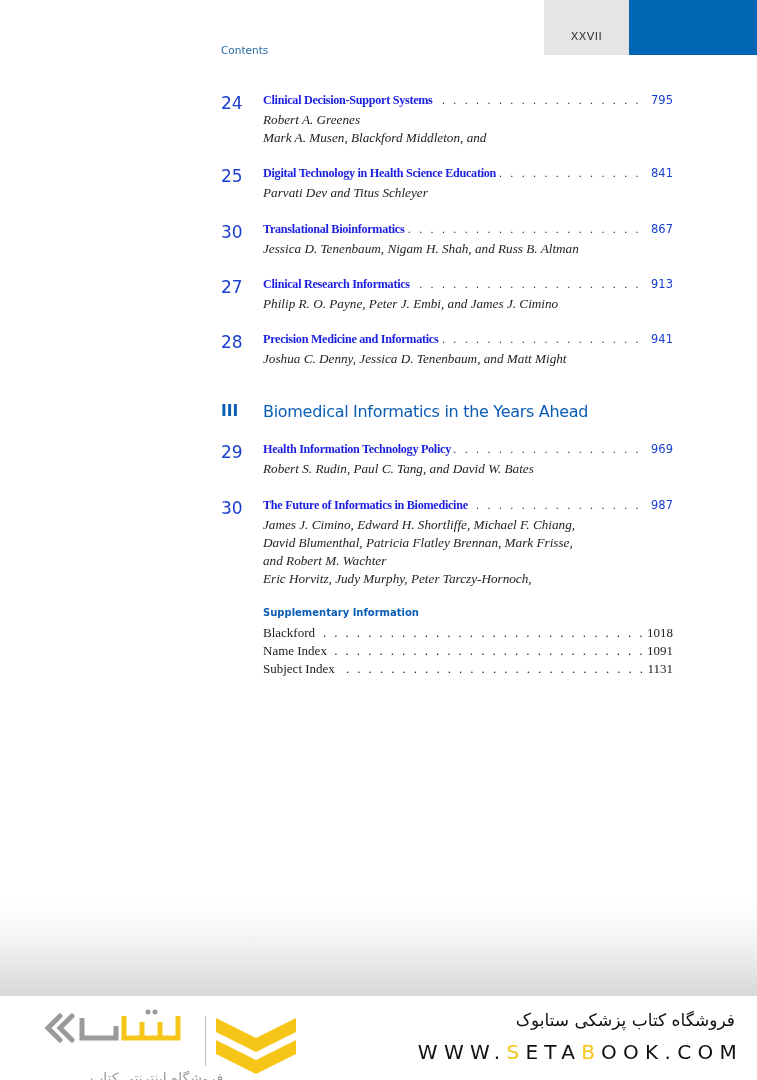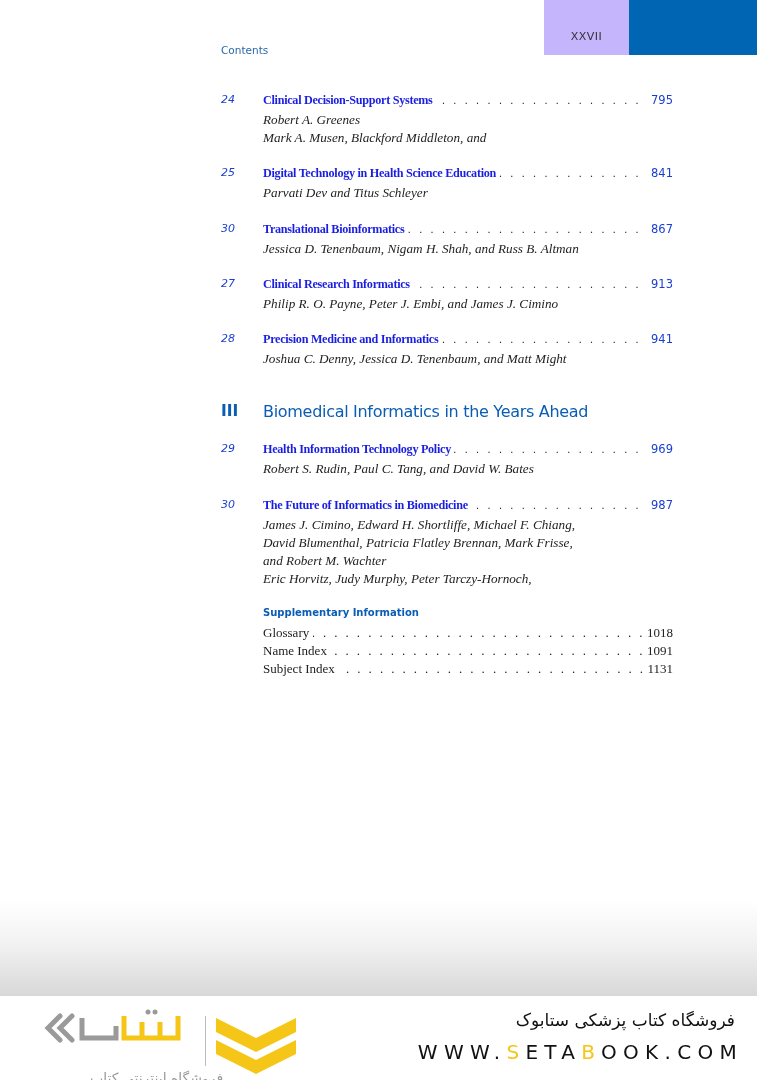--- a/index.html
+++ b/index.html
@@ -3,38 +3,38 @@
   <meta charset="utf-8">
   <style>
     html, body { margin: 0; padding: 0; }
     body {
       width: 757px; height: 1080px; position: relative; overflow: hidden;
       background: #ffffff;
       font-family: "Liberation Sans", sans-serif;
     }
     .hdr-light {
       position: absolute; left: 544px; top: 0; width: 85px; height: 55px;
-      background: #c4b5fd;
+      background: #e5e5e5;
     }
     .hdr-light span {
       position: absolute; left: 0; right: 0; top: 30px; text-align: center;
       font-family: "DejaVu Sans", sans-serif; font-size: 11px; color: #333; letter-spacing: 0.5px;
     }
     .hdr-blue {
       position: absolute; left: 629px; top: 0; width: 128px; height: 55px;
       background: #0066b3;
     }
     .running-head {
       position: absolute; left: 221px; top: 44px;
       font-family: "DejaVu Sans", sans-serif; font-size: 10.5px; color: #2a6aa8;
     }
     .entry { position: absolute; left: 221px; width: 452px; }
     .entry .num {
       position: absolute; left: 0; top: 0;
-      font-family: "DejaVu Sans", sans-serif; font-size: 11px; color: #1a3fd0; font-style: italic;
+      font-family: "DejaVu Sans", sans-serif; font-size: 17px; color: #1a3fd0;
     }
     .entry .line {
       position: absolute; left: 42px; right: 0; top: 0; height: 16px;
       display: flex; align-items: baseline;
     }
     .entry .title {
       font-family: Liberation Serif, serif; font-weight: bold; font-size: 12.2px;
       color: #1a1ee0; white-space: nowrap; letter-spacing: -0.3px;
     }
     .entry .dots {
@@ -203,21 +203,21 @@
     <div>James J. Cimino, Edward H. Shortliffe, Michael F. Chiang,</div>
     <div>David Blumenthal, Patricia Flatley Brennan, Mark Frisse,</div>
     <div>and Robert M. Wachter</div>
     <div>Eric Horvitz, Judy Murphy, Peter Tarczy-Hornoch,</div>
   </div>
 </div>
 
 <div class="supp">
   <div class="shead">Supplementary Information</div>
   <div class="srow">
-    <span>Glossary</span>
+    <span>Blackford</span>
     <span class="sdots">. . . . . . . . . . . . . . . . . . . . . . . . . . . . . . . . . . . . . . . . . . . . . . . . . . . . . . . . . . . . . . . .</span>
     <span>1018</span>
   </div>
   <div class="srow">
     <span>Name Index</span>
     <span class="sdots">. . . . . . . . . . . . . . . . . . . . . . . . . . . . . . . . . . . . . . . . . . . . . . . . . . . . . . . . . . . . . . . .</span>
     <span>1091</span>
   </div>
   <div class="srow">
     <span>Subject Index</span>

